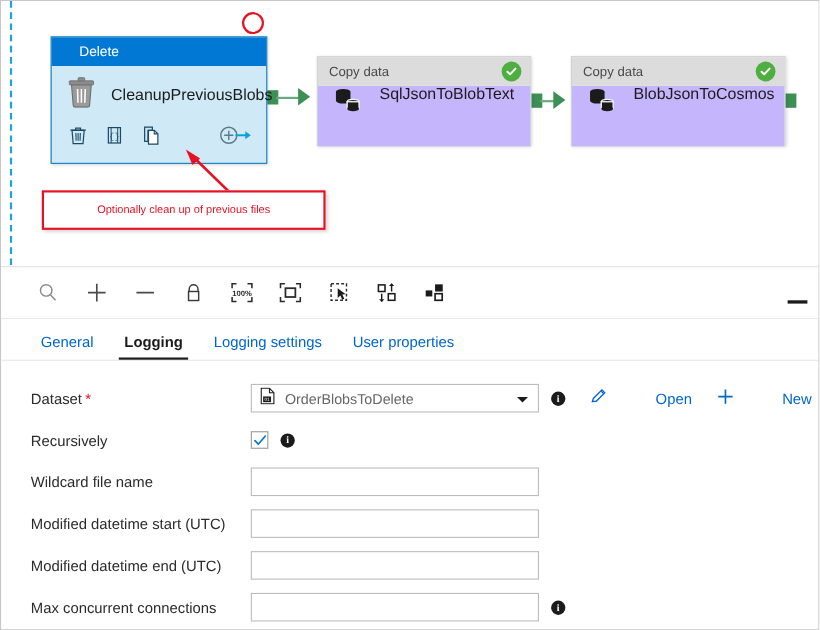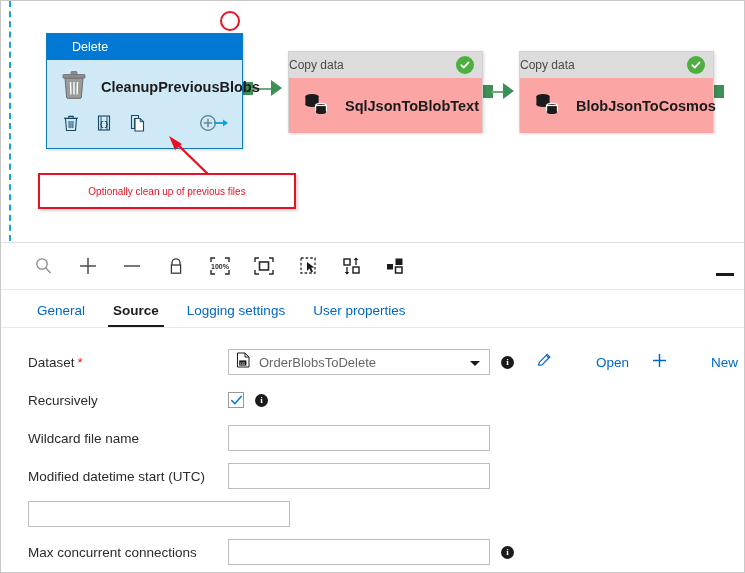--- a/index.html
+++ b/index.html
@@ -55,21 +55,20 @@
     background: #0078d4;
     color: #ffffff;
     font-size: 12.5px;
     line-height: 26px;
     padding-left: 25px;
     box-sizing: border-box;
   }
   #node-delete-body {
     position: relative;
     height: 116px;
-    font-weight: bold;
   }
   .node-main-row {
     display: flex;
     align-items: center;
     padding: 9px 0 0 14px;
     height: 44px;
     box-sizing: border-box;
   }
   .node-title {
     font-size: 14.5px;
@@ -103,29 +102,28 @@
   }
   #node-copy-1 { left: 287px; top: 50px; width: 195px; height: 82px; }
   #node-copy-2 { left: 518px; top: 50px; width: 195px; height: 82px; }
   .node-copy-header {
     position: relative;
     height: 26px;
     background: #dcdcdc;
     color: #4a4a4a;
     font-size: 12px;
     line-height: 26px;
+    padding-left: 10px;
     box-sizing: border-box;
   }
   .node-copy-body {
     display: flex;
-    align-items: center;
     height: 55px;
     padding-left: 14px;
-    background: #fca5a5;
-    font-weight: bold;
+    background: #c4b5fd;
   }
   .node-copy-body .node-title { font-size: 14.5px; }
   .status-ok {
     position: absolute;
     right: 8px; top: 4px;
     width: 18px; height: 18px;
     border-radius: 50%;
     background: #4caf3f;
     display: flex; align-items: center; justify-content: center;
   }
@@ -549,21 +547,21 @@
         <rect x="10.5" y="2.5" width="7" height="6.5" fill="#1b1b1b"></rect>
         <rect x="10.5" y="11" width="6.5" height="6" fill="none" stroke="#1b1b1b" stroke-width="1.5"></rect>
       </svg>
     </div>
 
     <div id="toolbar-minimize"></div>
   </div>
 
   <div id="tabs">
     <div class="tab">General</div>
-    <div class="tab active">Source</div>
+    <div class="tab active">Logging</div>
     <div class="tab">Logging settings</div>
     <div class="tab">User properties</div>
   </div>
 
   <div id="form">
 
     <div class="form-row">
       <div class="form-label">
         <span>Dataset</span><span class="req">*</span>
       </div>
@@ -622,20 +620,21 @@
     </div>
 
     <div class="form-row">
       <div class="form-label">Modified datetime start (UTC)</div>
       <div class="form-control">
         <input class="text-input" type="text" value="" style="">
       </div>
     </div>
 
     <div class="form-row">
+      <div class="form-label">Modified datetime end (UTC)</div>
       <div class="form-control">
         <input class="text-input" type="text" value="" style="">
       </div>
     </div>
 
     <div class="form-row">
       <div class="form-label">Max concurrent connections</div>
       <div class="form-control">
         <input class="text-input" type="text" value="" style="">
         <span class="info-icon">i</span>

